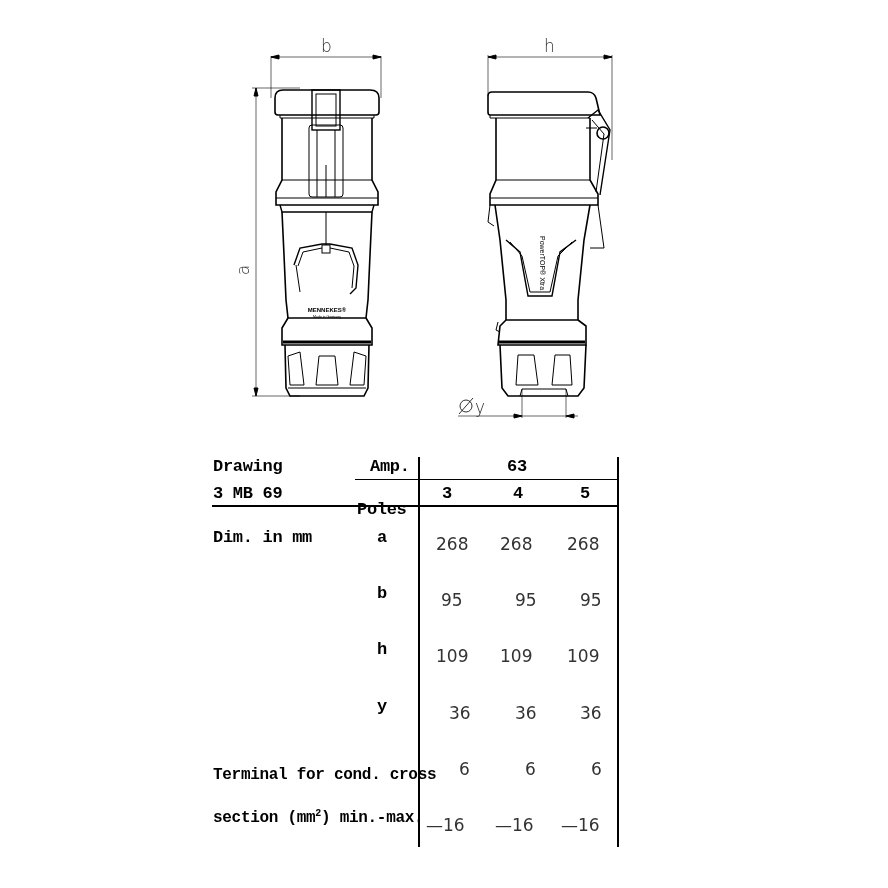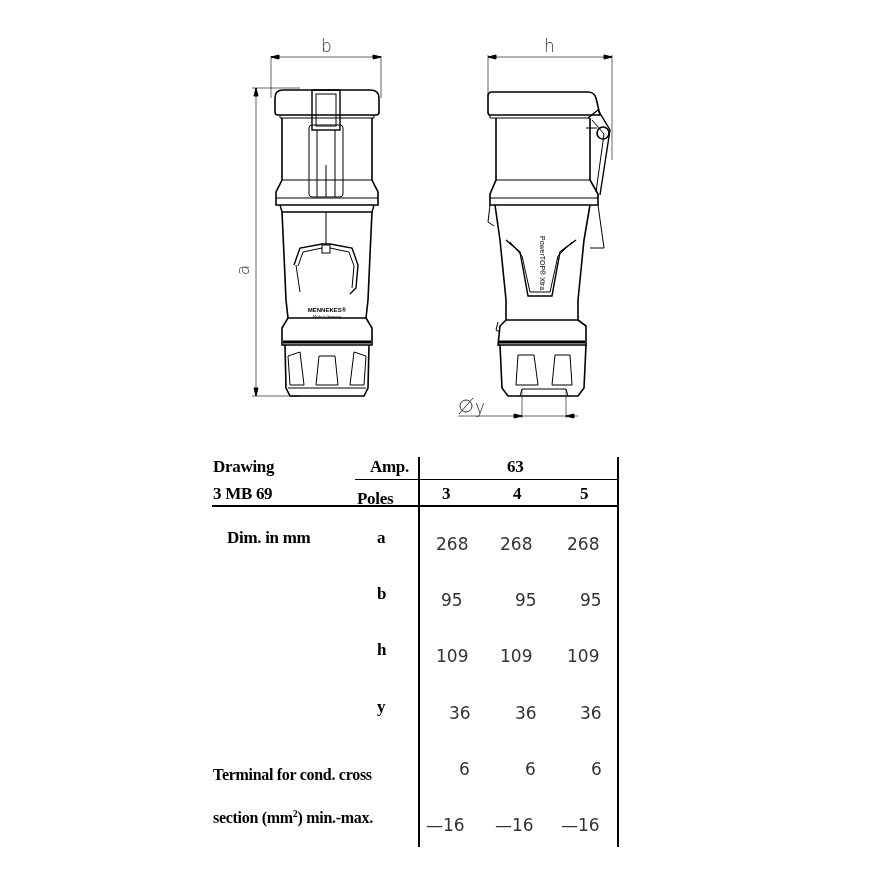--- a/index.html
+++ b/index.html
@@ -2,21 +2,21 @@
 <html><head>
 <meta charset="utf-8">
 <style>
   html, body { margin: 0; padding: 0; background: #ffffff; }
   body { width: 888px; height: 888px; position: relative; overflow: hidden;
          font-family: "DejaVu Sans", "Liberation Sans", sans-serif; color: #000; }
   .drawing { position: absolute; left: 0; top: 0; width: 888px; height: 440px; }
   .dimlabel { position: absolute; font-size: 17px; font-family: "DejaVu Sans", sans-serif; font-weight: 300; color: #333; }
   .tbl { position: absolute; left: 0; top: 440px; width: 888px; height: 448px; }
   .cell { position: absolute; font-size: 17px; white-space: nowrap; }
-  .bold { font-weight: bold; font-family: Liberation Serif, serif; letter-spacing: -0.3px; }
+  .bold { font-weight: bold; font-family: Liberation Mono, monospace; letter-spacing: -0.3px; }
   .light { font-weight: normal; font-family: "DejaVu Sans", sans-serif; color: #333; margin-top: 6px; }
   .rule { position: absolute; background: #000; }
   sup { font-size: 10px; vertical-align: super; line-height: 0; }
 </style>
 </head>
 <body>
 
 <div class="drawing">
   <svg width="888" height="440" viewBox="0 0 888 440" xmlns="http://www.w3.org/2000/svg">
     <g fill="none" stroke="#000" stroke-width="1">
@@ -134,26 +134,26 @@
   <div class="rule" style="left:418px;top:17px;width:2px;height:390px;"></div>
   <div class="rule" style="left:617px;top:17px;width:2px;height:390px;"></div>
 
   <div class="rule" style="left:355px;top:39px;width:263px;height:1px;"></div>
   <div class="rule" style="left:212px;top:65px;width:406px;height:2px;"></div>
 
   <span class="cell bold" style="left:213px;top:17px;">Drawing</span>
   <span class="cell bold" style="left:213px;top:44px;">3 MB 69</span>
   <span class="cell bold" style="left:370px;top:17px;">Amp.</span>
   <span class="cell bold" style="left:507px;top:17px;">63</span>
-  <span class="cell bold" style="left:357px;top:49px;">Poles</span>
+  <span class="cell bold" style="left:357px;top:60px;">Poles</span>
   <span class="cell bold" style="left:442px;top:44px;">3</span>
   <span class="cell bold" style="left:513px;top:44px;">4</span>
   <span class="cell bold" style="left:580px;top:44px;">5</span>
 
-  <span class="cell bold" style="left:227px;top:88px;text-align:right;">Dim. in mm</span>
+  <span class="cell bold" style="left:213px;top:88px;text-align:right;">Dim. in mm</span>
 
   <span class="cell bold" style="left:377px;top:88px;">a</span>
   <span class="cell light" style="left:436px;top:88px;">268</span>
   <span class="cell light" style="left:500px;top:88px;">268</span>
   <span class="cell light" style="left:567px;top:88px;">268</span>
 
   <span class="cell bold" style="left:377px;top:144px;">b</span>
   <span class="cell light" style="left:441px;top:144px;">95</span>
   <span class="cell light" style="left:515px;top:144px;">95</span>
   <span class="cell light" style="left:580px;top:144px;">95</span>

